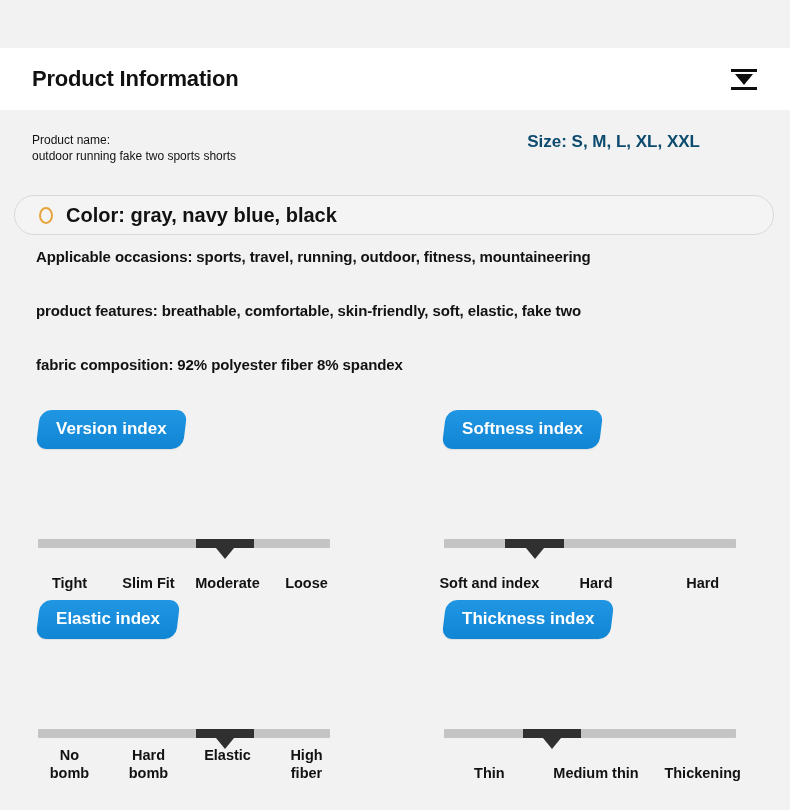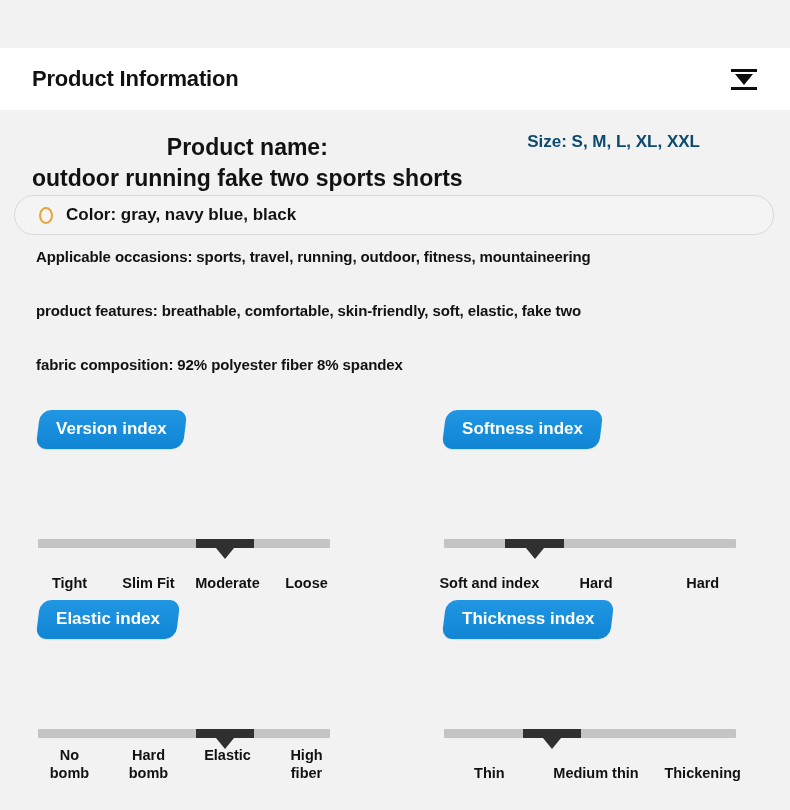--- a/index.html
+++ b/index.html
@@ -85,25 +85,24 @@
     position: absolute;
     top: 22px; left: 0;
     width: 790px;
     padding: 0 32px;
     box-sizing: border-box;
     display: flex;
     justify-content: space-between;
     align-items: flex-start;
   }
   .prod-name {
-    font-size: 23px;
-    font-weight: bold;
+    font-size: 12px;
+    font-weight: normal;
     color: #121212;
     line-height: 1.35;
-    text-align: center;
   }
   .prod-size {
     font-size: 17px;
     font-weight: bold;
     color: #0c4a6e;
     padding-right: 58px;
     white-space: nowrap;
   }
 
   
@@ -123,21 +122,21 @@
   .color-ring {
     width: 14px;
     height: 17px;
     border: 2px solid #e8a33d;
     border-radius: 50%;
     box-sizing: border-box;
     margin-right: 13px;
     flex: none;
   }
   .color-text {
-    font-size: 17px;
+    font-size: 20px;
     font-weight: bold;
     color: #121212;
   }
 
   
   .spec-list {
     position: absolute;
     top: 138px; left: 36px;
     width: 720px;
   }

